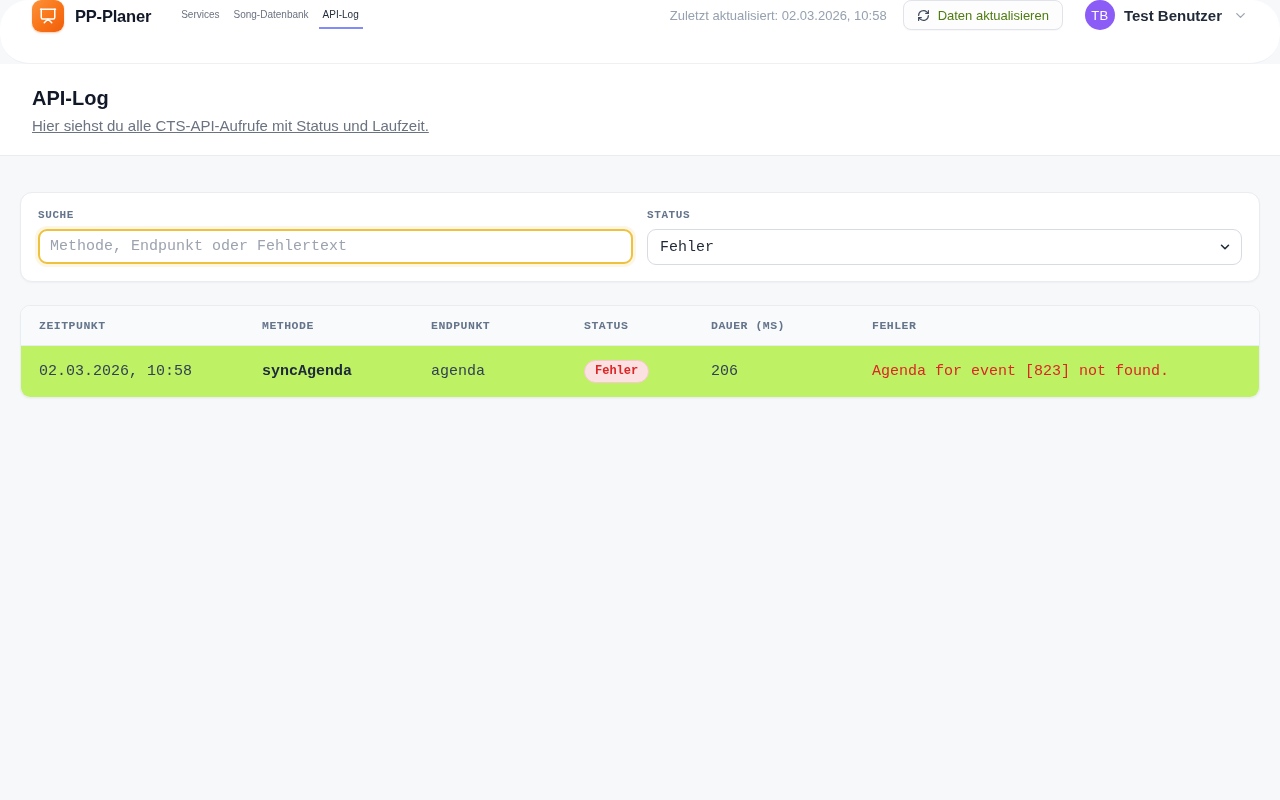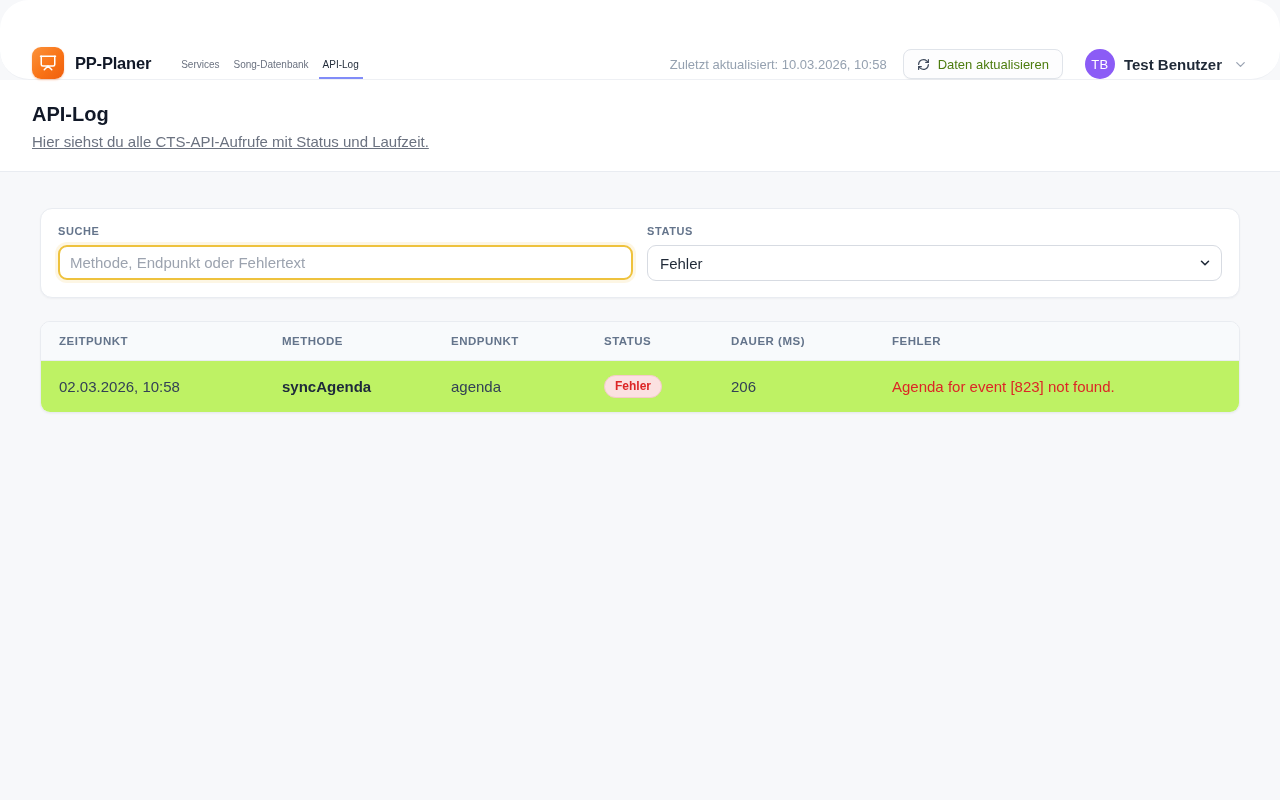--- a/index.html
+++ b/index.html
@@ -8,25 +8,25 @@
     width: 1280px;
     height: 800px;
     background: #f7f8fa;
     font-family: "Liberation Sans", sans-serif;
     color: #1f2937;
     overflow: hidden;
   }
 
   
   .navbar {
-    height: 80px;
+    height: 64px;
     background: #ffffff;
     border-bottom: 1px solid #eef0f4;
     display: flex;
-    align-items: flex-end;
+    align-items: flex-start;
     padding: 0 32px;
     border-radius: 29px;
   }
   .brand-group { display: flex; align-items: center; gap: 11px; cursor: pointer; }
   .logo {
     width: 32px; height: 32px; border-radius: 9px;
     background: linear-gradient(135deg, #fb923c 0%, #f97316 55%, #ef5e0d 100%);
     display: flex; align-items: center; justify-content: center;
     box-shadow: 0 1px 2px rgba(239,94,13,.35);
   }
@@ -58,21 +58,21 @@
   }
   .user-name { font-size: 15px; font-weight: 700; color: #1f2937; }
   .user-chevron { display: flex; margin-left: 2px; }
 
   
   .page-header { background: #ffffff; border-bottom: 1px solid #e9ecf1; padding: 23px 32px 21px; }
   .page-title { margin: 0; font-size: 20px; font-weight: 700; color: #111827; }
   .page-subtitle { margin: 7px 0 0; font-size: 15px; color: #6b7280; text-decoration: underline; }
 
   
-  .main { padding: 36px 40px; }
+  .main { padding: 36px 20px; font-family: Liberation Mono, monospace; }
   .card {
     background: #ffffff;
     border: 1px solid #e9ecf1;
     border-radius: 12px;
     box-shadow: 0 1px 2px rgba(16,24,40,.04);
   }
 
   .filter-card {
     padding: 16px 17px;
     display: grid;
@@ -149,21 +149,21 @@
     <span class="brand-name">PP-Planer</span>
   </div>
 
   <nav class="nav">
     <a class="nav-link">Services</a>
     <a class="nav-link">Song-Datenbank</a>
     <a class="nav-link active">API-Log</a>
   </nav>
 
   <div class="topbar-right">
-    <span class="last-updated">Zuletzt aktualisiert: 10.03.2026, 10:58</span>
+    <span class="last-updated">Zuletzt aktualisiert: 02.03.2026, 10:58</span>
 
     <button class="refresh-btn">
       <span>
         <svg width="13" height="13" viewBox="0 0 24 24" fill="none" stroke="#3f4a5c" stroke-width="2.2" stroke-linecap="round" stroke-linejoin="round">
           <path d="M3 12a9 9 0 0 1 15-6.7L21 8"></path>
           <path d="M21 3v5h-5"></path>
           <path d="M21 12a9 9 0 0 1-15 6.7L3 16"></path>
           <path d="M3 21v-5h5"></path>
         </svg>
       </span>

